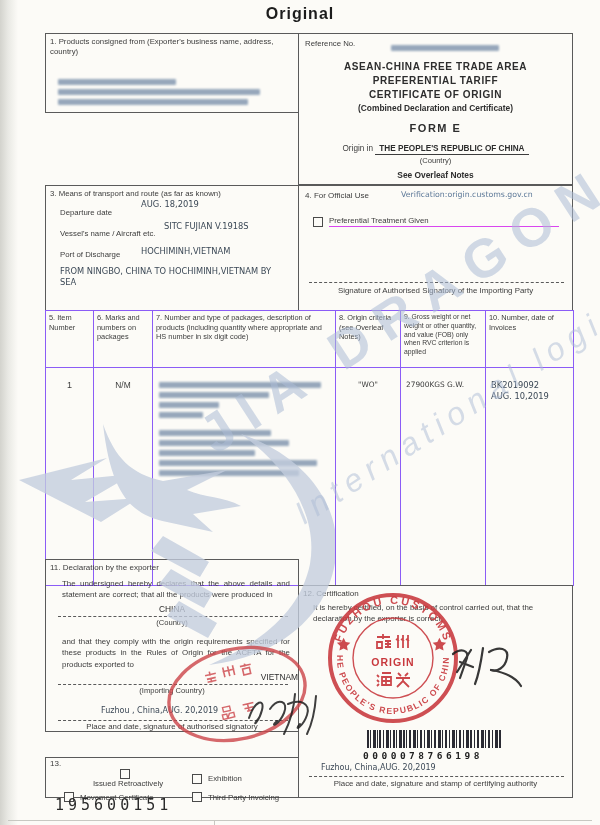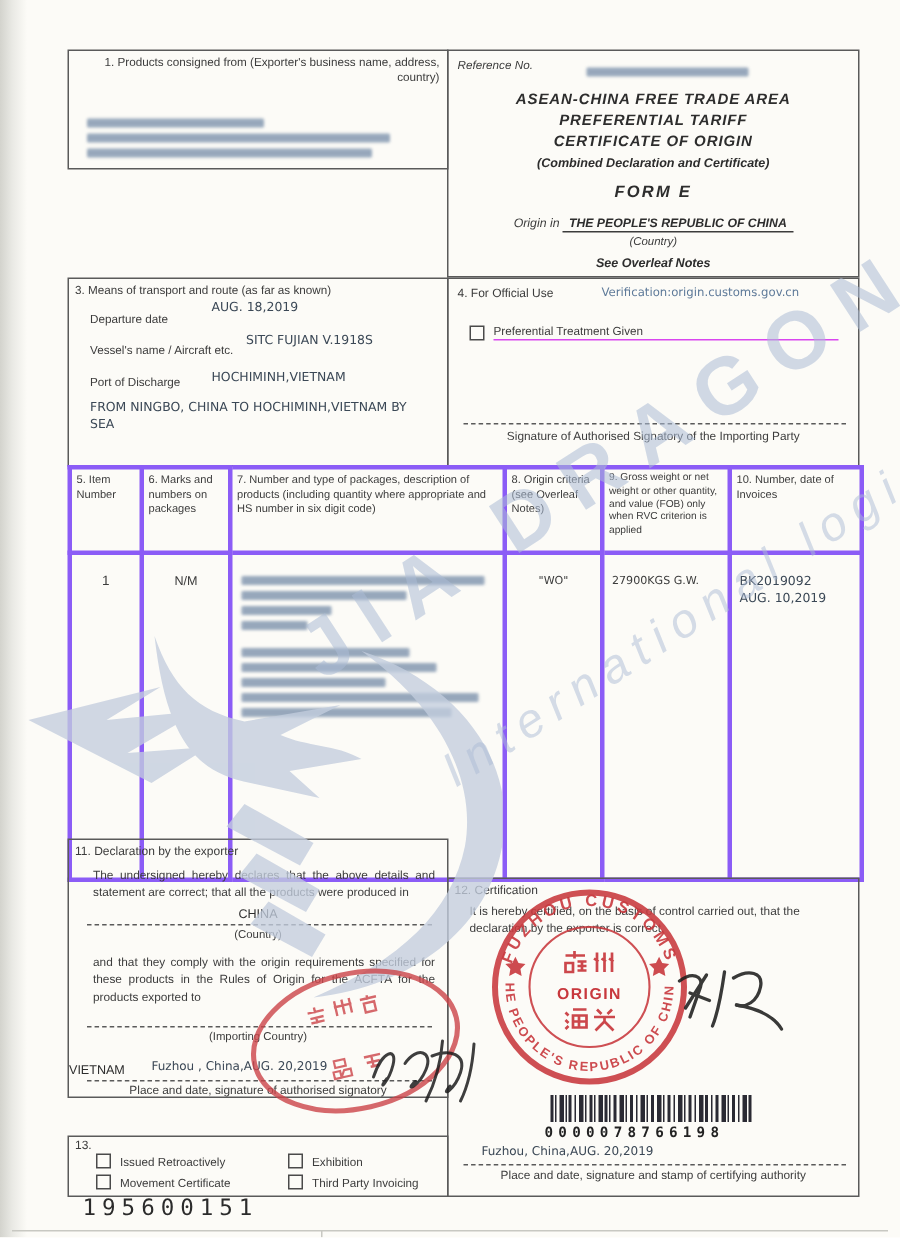--- a/index.html
+++ b/index.html
@@ -14,47 +14,48 @@
   .val{font-family:"DejaVu Sans",sans-serif;font-size:8.3px;color:#3b4856;}
   .redact{background:#7e93ad;opacity:.8;filter:blur(1.2px);border-radius:1px;height:6px;margin:4px 0 0 0;}
   .cap{font-size:7.6px;color:#3c3c3c;}
   .dash{border-top:1px dashed #5a5a5a;height:0;}
   .cbrow{position:absolute;display:flex;align-items:flex-end;}
   .cb{width:8px;height:8px;border:1px solid #4a4a4a;background:#fcfbf7;margin-right:6px;flex:0 0 auto;}
   .cbl{font-size:7.8px;color:#3c3c3c;border-bottom:1px solid #d946ef;flex:1;padding-bottom:1px;}
   .cbl2{font-size:7.8px;color:#3c3c3c;}
   table.goods{position:absolute;left:45px;top:310px;width:528px;height:275px;border-collapse:collapse;
               table-layout:fixed;z-index:10;}
-  table.goods td{border:3px solid #8b5cf6;vertical-align:top;font-size:7.4px;line-height:1.3;
+  table.goods td{border:1px solid #8b5cf6;vertical-align:top;font-size:7.4px;line-height:1.3;
                  padding:2px 3px;color:#3c3c3c;}
   .ctr{text-align:center;}
   .hdr-right{position:absolute;left:298px;top:33px;width:275px;height:152px;border:1px solid #5a5a5a;
-             box-sizing:border-box;z-index:10;font-style:italic;}
+             box-sizing:border-box;z-index:10;}
   .ttl{width:100%;text-align:center;font-weight:bold;color:#2d2d2d;}
   .wm{position:absolute;z-index:30;pointer-events:none;}
   .wm-t1{font-size:54px;font-weight:bold;letter-spacing:14px;color:rgba(172,188,213,0.55);
          transform:rotate(-33deg);transform-origin:left center;white-space:nowrap;}
   .wm-t2{font-size:32px;font-style:italic;letter-spacing:7px;color:rgba(172,188,213,0.5);
          transform:rotate(-33deg);transform-origin:left center;white-space:nowrap;}
   .stamp{position:absolute;z-index:40;pointer-events:none;}
   .serial{position:absolute;left:55px;top:796px;font-family:"DejaVu Sans Mono",monospace;
           font-size:15px;letter-spacing:4px;color:#2b2b2b;z-index:10;}
   .ghost-line{position:absolute;left:8px;top:820px;width:584px;height:1px;background:#c8c8c2;z-index:5;}
   .ghost-tick{position:absolute;left:214px;top:820px;width:1px;height:5px;background:#c8c8c2;z-index:5;}
   .bc-digits{font-family:"DejaVu Sans Mono",monospace;font-weight:bold;font-size:9.5px;
              letter-spacing:3.5px;color:#222;}
 </style>
 </head>
 <body>
 
 <div class="sheet">
   <div class="scan-edge"></div>
 
-
-  <div class="bx" style="left:45px;top:33px;width:254px;height:80px;text-align:right;">
+  <div class="doc-title">Original</div>
+
+  <div class="bx" style="left:45px;top:33px;width:254px;height:80px;">
     <div class="lbl">1. Products consigned from (Exporter's business name, address, country)</div>
     <div style="padding:18px 0 0 12px;">
       <div class="redact" style="width:118px"></div>
       <div class="redact" style="width:202px"></div>
       <div class="redact" style="width:190px"></div>
     </div>
   </div>
 
 
   <div class="bx" style="left:45px;top:185px;width:254px;height:126px;">
@@ -137,32 +138,32 @@
   </tbody>
     </table>
 
   <div class="bx" style="left:45px;top:559px;width:254px;height:173px;">
     <div class="lbl" style="font-size:8px;">11. Declaration by the exporter</div>
     <div style="position:absolute;left:16px;top:18px;width:228px;font-size:7.9px;line-height:1.45;text-align:justify;">The undersigned hereby declares that the above details and statement are correct; that all the products were produced in</div>
     <div style="position:absolute;top:44px;width:100%;text-align:center;font-size:8.4px;color:#2d2d2d;">CHINA</div>
     <div class="dash" style="position:absolute;left:12px;top:56px;width:230px;"></div>
     <div class="cap" style="position:absolute;top:58px;width:100%;text-align:center;">(Country)</div>
     <div style="position:absolute;left:16px;top:76px;width:228px;font-size:7.9px;line-height:1.45;text-align:justify;">and that they comply with the origin requirements specified for these products in the Rules of Origin for the ACFTA for the products exported to</div>
-    <div style="position:absolute;top:112px;width:100%;text-align:left;font-size:8.4px;color:#2d2d2d;margin-top:36px;">VIETNAM</div>
+    <div style="position:absolute;top:112px;width:100%;text-align:right;font-size:8.4px;color:#2d2d2d;">VIETNAM</div>
     <div class="dash" style="position:absolute;left:12px;top:124px;width:230px;"></div>
     <div class="cap" style="position:absolute;top:126px;width:100%;text-align:center;">(Importing Country)</div>
     <div class="val" style="position:absolute;left:55px;top:146px;font-size:8px;">Fuzhou , China,AUG. 20,2019</div>
     <div class="dash" style="position:absolute;left:12px;top:160px;width:230px;"></div>
     <div class="cap" style="position:absolute;top:162px;width:100%;text-align:center;font-size:7.9px;">Place and date, signature of authorised signatory</div>
   </div>
 
   <div class="bx" style="left:45px;top:757px;width:254px;height:41px;">
     <div class="lbl" style="font-size:8px;padding-top:1px;">13.</div>
     <div style="position:absolute;left:18px;top:11px;display:grid;grid-template-columns:128px auto;row-gap:4px;">
-      <div style="display:flex;align-items:center;">
+      <div style="display:flex;align-items:center;flex-direction:column;">
         <span class="cb"></span>
         <span class="cbl2">Issued Retroactively</span>
       </div>
       <div style="display:flex;align-items:center;">
         <span class="cb"></span>
         <span class="cbl2">Exhibition</span>
       </div>
       <div style="display:flex;align-items:center;">
         <span class="cb"></span>
         <span class="cbl2">Movement Certificate</span>

